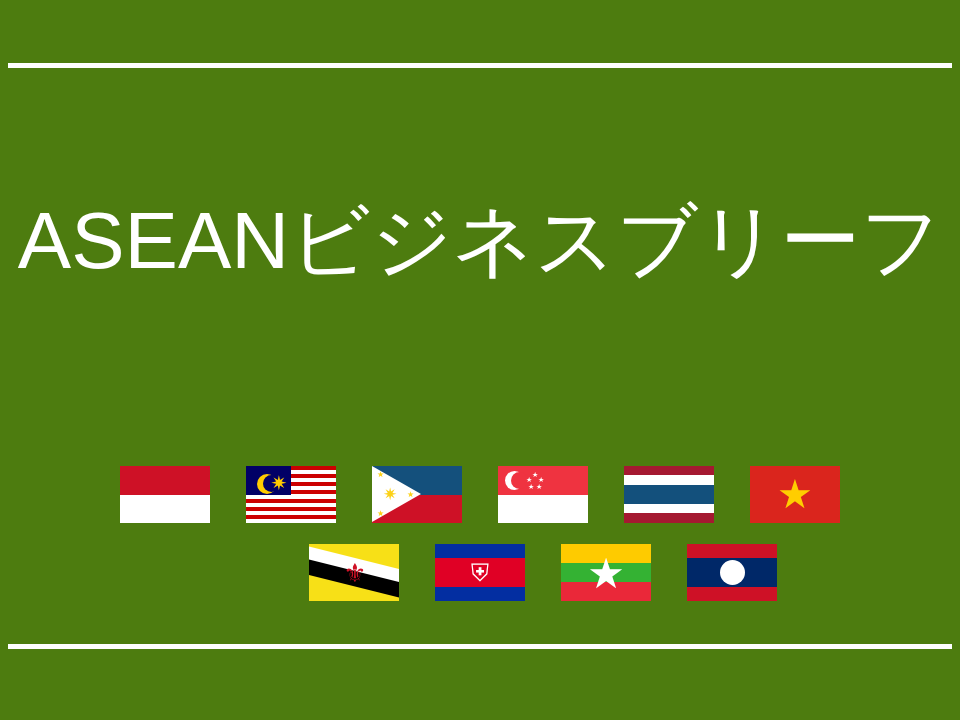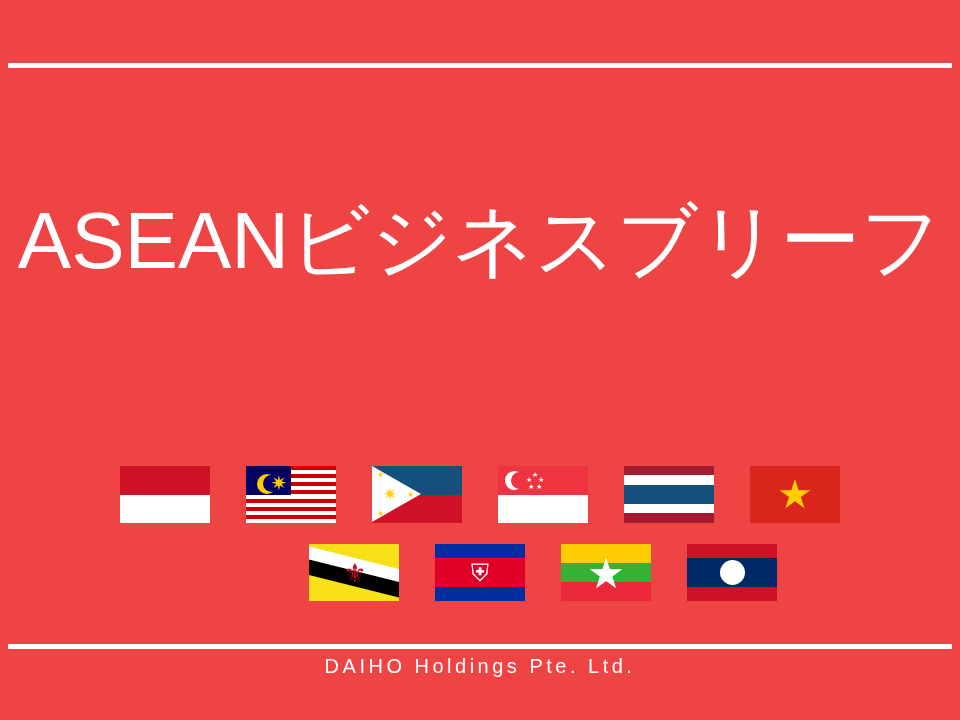--- a/index.html
+++ b/index.html
@@ -8,21 +8,21 @@
     padding: 0;
     background: #0a1628;
   }
   body {
     font-family: "Liberation Sans", "DejaVu Sans", sans-serif;
   }
   .slide {
     position: relative;
     width: 960px;
     height: 720px;
-    background: #ef4444;
+    background: #4d7c0f;
     overflow: hidden;
   }
 
   
   .rule {
     position: absolute;
     left: 8px;
     width: 944px;
     height: 5px;
     background: #ffffff;
@@ -287,15 +287,14 @@
         <div class="la-b la3"></div>
         <div class="la-disc"></div>
       </div>
 
     </div>
 
   </div>
 
   <div class="rule rule-bottom"></div>
 
-  <div class="footer">DAIHO Holdings Pte. Ltd.</div>
 
 </div>
 
 </body></html>

